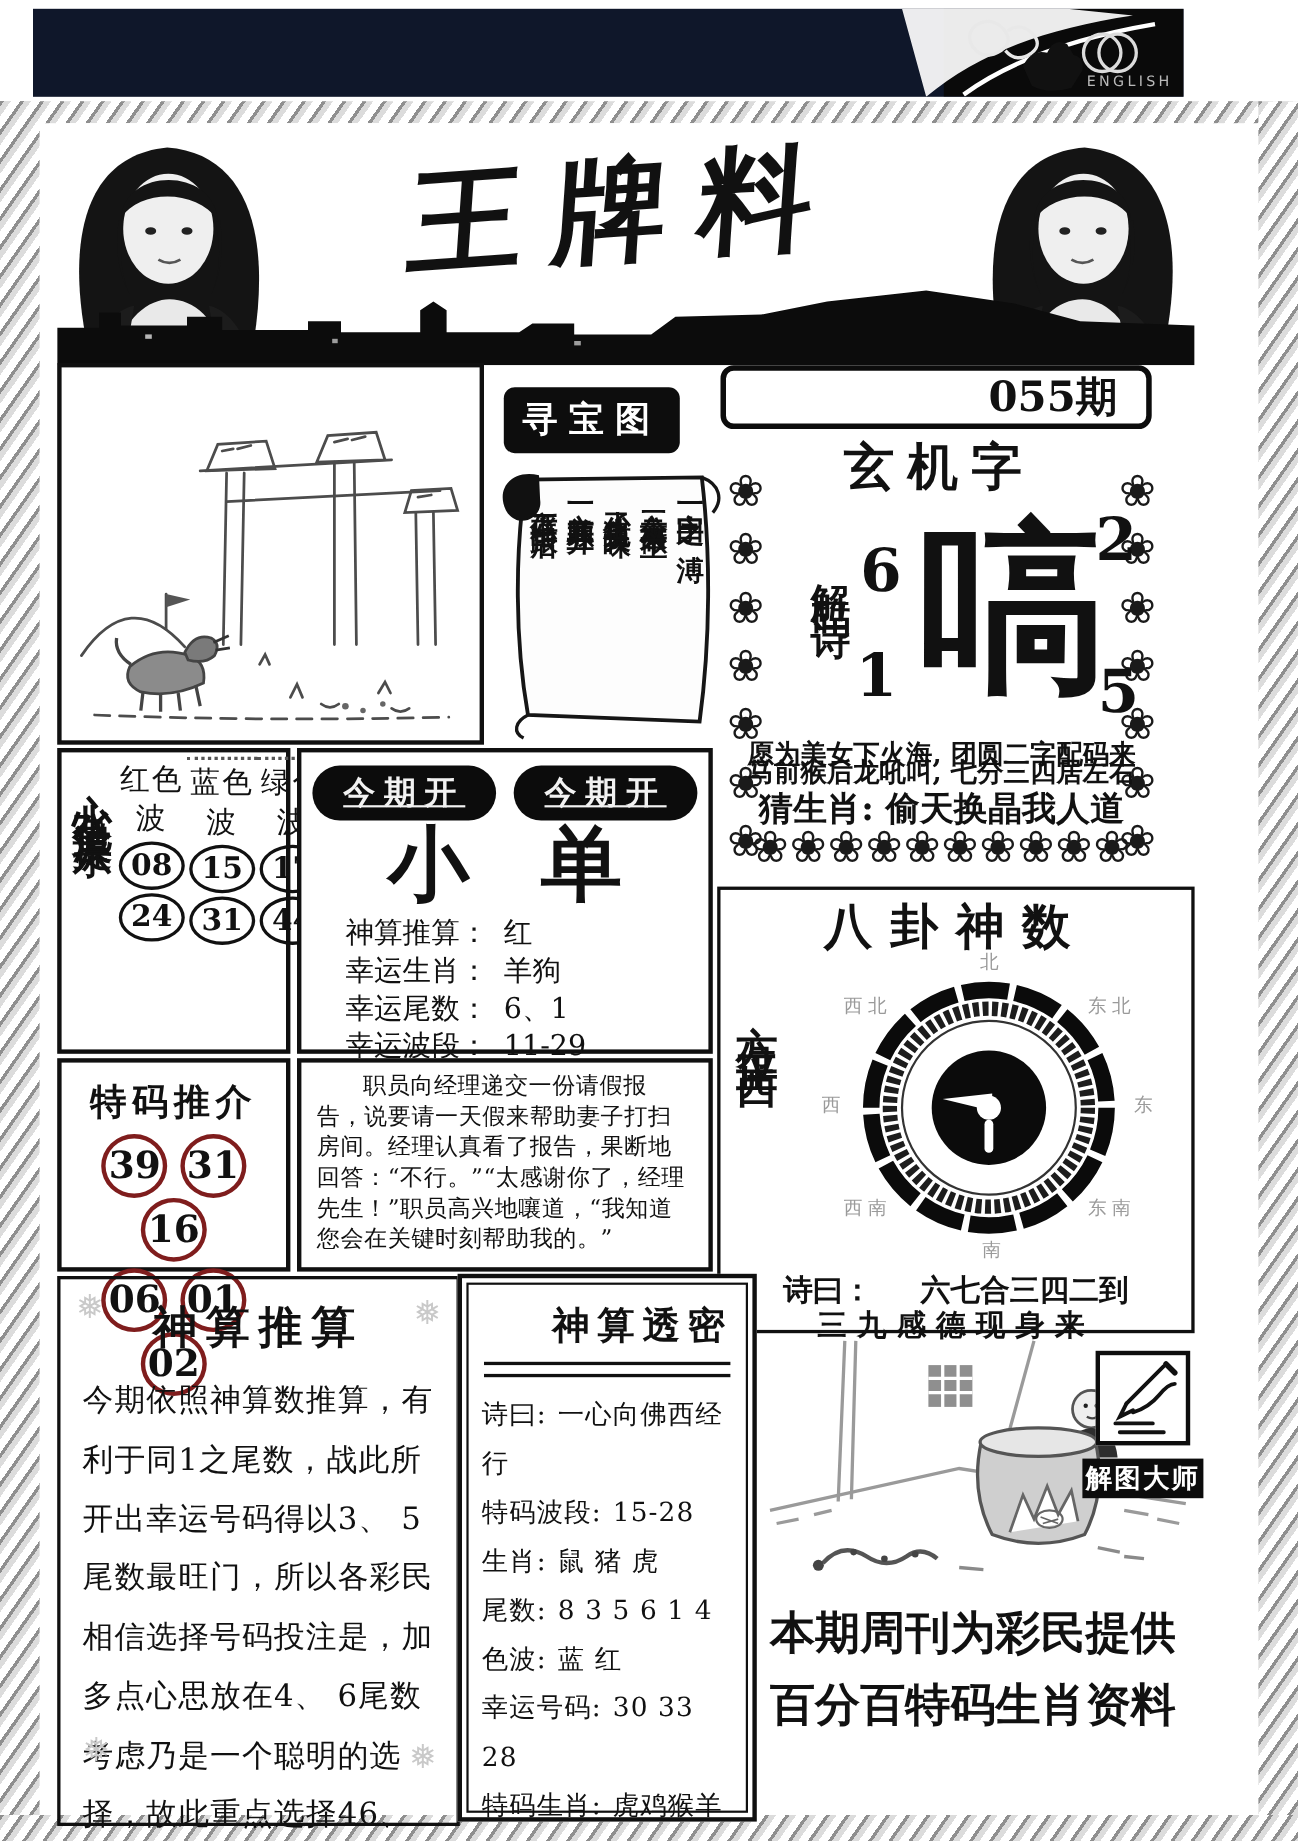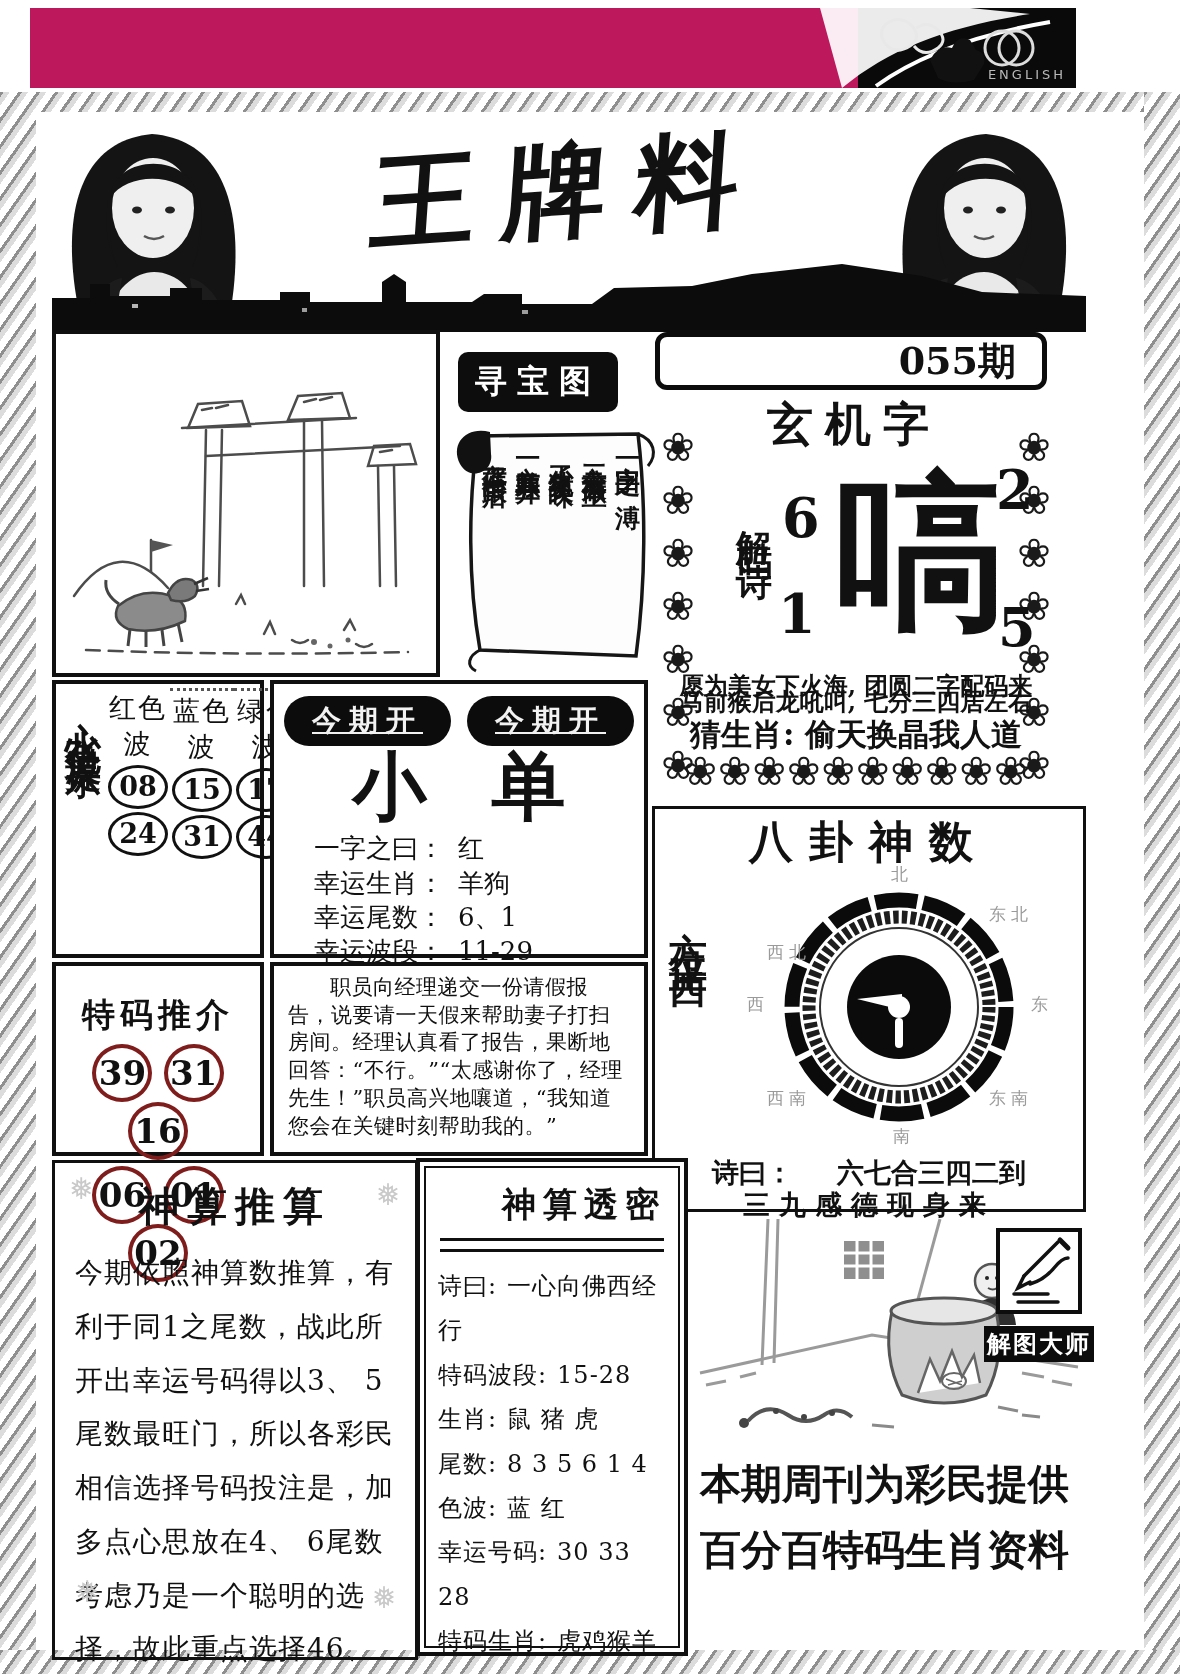--- a/index.html
+++ b/index.html
@@ -1,21 +1,21 @@
 <!DOCTYPE html>
 <html><head>
 <meta charset="utf-8">
 <style>
   html,body{margin:0;padding:0;background:#ffffff;}
   .page{position:relative;width:1180px;height:1674px;background:#fff;overflow:hidden;
         font-family:"DejaVu Serif","Liberation Serif",serif;color:#111;}
   .abs{position:absolute;}
 
   
-  .banner{left:30px;top:8px;width:1046px;height:80px;background:#be185d;overflow:hidden;}
+  .banner{left:30px;top:8px;width:1046px;height:80px;background:#0f172a;overflow:hidden;}
   .banner svg{position:absolute;left:0;top:0;}
   .english{position:absolute;right:10px;bottom:6px;color:#b9b9b9;font-size:13px;
            font-family:"DejaVu Sans","Liberation Sans",sans-serif;letter-spacing:3px;}
 
   
   .chain{background:repeating-linear-gradient(125deg,#8f8f8f 0 3px,#dcdcdc 3px 8px,#ffffff 8px 15px);}
   .chain-top{left:0;top:92px;width:1180px;height:20px;}
   .chain-left{left:0;top:92px;width:36px;height:1582px;}
   .chain-right{left:1144px;top:92px;width:36px;height:1582px;}
   .chain-bottom{left:0;top:1650px;width:1180px;height:24px;}
@@ -67,21 +67,21 @@
       padding:8px 2px 0 10px;line-height:1;}
   .waves-right{flex:1;display:flex;justify-content:space-around;
       text-align:center;padding:4px 2px;}
   .wave-group{padding:2px 0;}
   .wave-group + .wave-group{border-top:3px dotted #555;}
   .wave-label{font-size:27px;letter-spacing:2px;}
   .wave-num{display:inline-block;width:54px;height:38px;border:3px solid #111;border-radius:50%;
       font-size:27px;line-height:38px;text-align:center;font-weight:bold;margin:3px 2px 0;}
 
   .box-special{left:52px;top:962px;width:212px;height:194px;text-align:center;}
-  .special-title{font-size:33px;font-weight:bold;letter-spacing:5px;margin-top:27px;}
+  .special-title{font-size:33px;font-weight:bold;letter-spacing:5px;margin-top:14px;}
   .spec-row{margin-top:6px;}
   .spec-num{display:inline-block;width:52px;height:50px;border:4px solid #7f1d1d;border-radius:50%;
       font-size:34px;line-height:50px;font-weight:bold;margin:0 3px;}
 
   
   .box-result{left:270px;top:680px;width:378px;height:278px;}
   .pill-row{display:flex;justify-content:center;gap:16px;margin-top:12px;}
   .pill{background:#0c0c0c;color:#f2f2f2;border-radius:26px;font-size:29px;font-weight:bold;
       padding:5px 28px;letter-spacing:8px;text-decoration:underline;}
   .result-big{display:flex;justify-content:space-around;padding:0 46px;font-size:74px;
@@ -95,21 +95,21 @@
   
   .box-bagua{left:652px;top:806px;width:434px;height:406px;border:3px solid #101010;}
   .bagua-title{text-align:center;font-size:44px;font-weight:bold;letter-spacing:16px;margin-top:4px;}
   .direction{position:absolute;left:14px;top:92px;writing-mode:vertical-rl;font-size:38px;
       font-weight:bold;letter-spacing:14px;line-height:1;}
   .compass-wrap{position:absolute;left:88px;top:54px;width:312px;height:288px;}
   .compass-wrap svg{position:absolute;left:38px;top:26px;}
   .cdir{position:absolute;color:#9a9a9a;font-size:17px;letter-spacing:5px;white-space:nowrap;}
   .cd-n{left:148px;top:0;} .cd-ne{right:22px;top:40px;} .cd-e{right:2px;top:130px;}
   .cd-se{right:22px;top:224px;} .cd-s{left:150px;top:262px;} .cd-sw{left:24px;top:224px;}
-  .cd-w{left:4px;top:130px;} .cd-nw{left:24px;top:40px;margin-top:38px;}
+  .cd-w{left:4px;top:130px;} .cd-nw{left:24px;top:40px;}
   .bagua-poem1{position:absolute;left:0;top:346px;width:100%;display:flex;justify-content:center;
       gap:44px;font-size:27px;font-weight:bold;}
   .bagua-poem2{position:absolute;left:0;top:378px;width:100%;text-align:center;font-size:27px;
       font-weight:bold;letter-spacing:9px;}
 
   
   .box-shensuan{left:52px;top:1160px;width:360px;height:494px;border:3px solid #101010;position:absolute;}
   .shensuan-title{text-align:center;font-size:40px;font-weight:bold;letter-spacing:8px;margin-top:16px;}
   .shensuan-body{padding:12px 20px 0;font-size:28px;line-height:1.92;letter-spacing:1px;}
   .snow{position:absolute;color:#c9c9c9;font-size:30px;font-family:"DejaVu Sans",sans-serif;}
@@ -287,21 +287,21 @@
   <div class="abs bbox box-result">
     <div class="pill-row">
       <span class="pill">今期开</span>
       <span class="pill">今期开</span>
     </div>
     <div class="result-big">
       <span>小</span>
       <span>单</span>
     </div>
     <div class="result-rows">
-      <div><span>一字之曰：</span><span class="val">红</span></div>
+      <div><span>神算推算：</span><span class="val">红</span></div>
       <div><span>幸运生肖：</span><span class="val">羊狗</span></div>
       <div><span>幸运尾数：</span><span class="val">6、1</span></div>
       <div><span>幸运波段：</span><span class="val">11-29</span></div>
     </div>
   </div>
 
   <div class="abs bbox box-joke">
     <div class="joke-text">职员向经理递交一份请假报告，说要请一天假来帮助妻子打扫房间。经理认真看了报告，果断地回答：“不行。”“太感谢你了，经理先生！”职员高兴地嚷道，“我知道您会在关键时刻帮助我的。”</div>
   </div>
 

